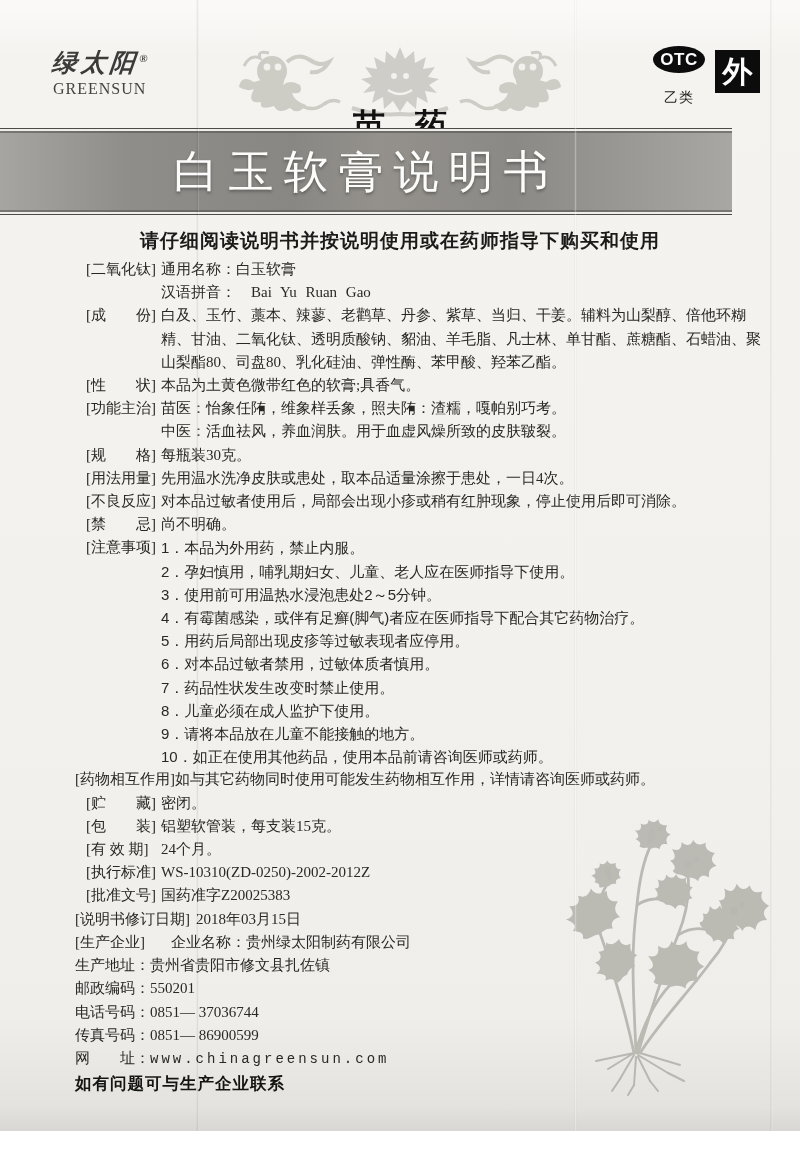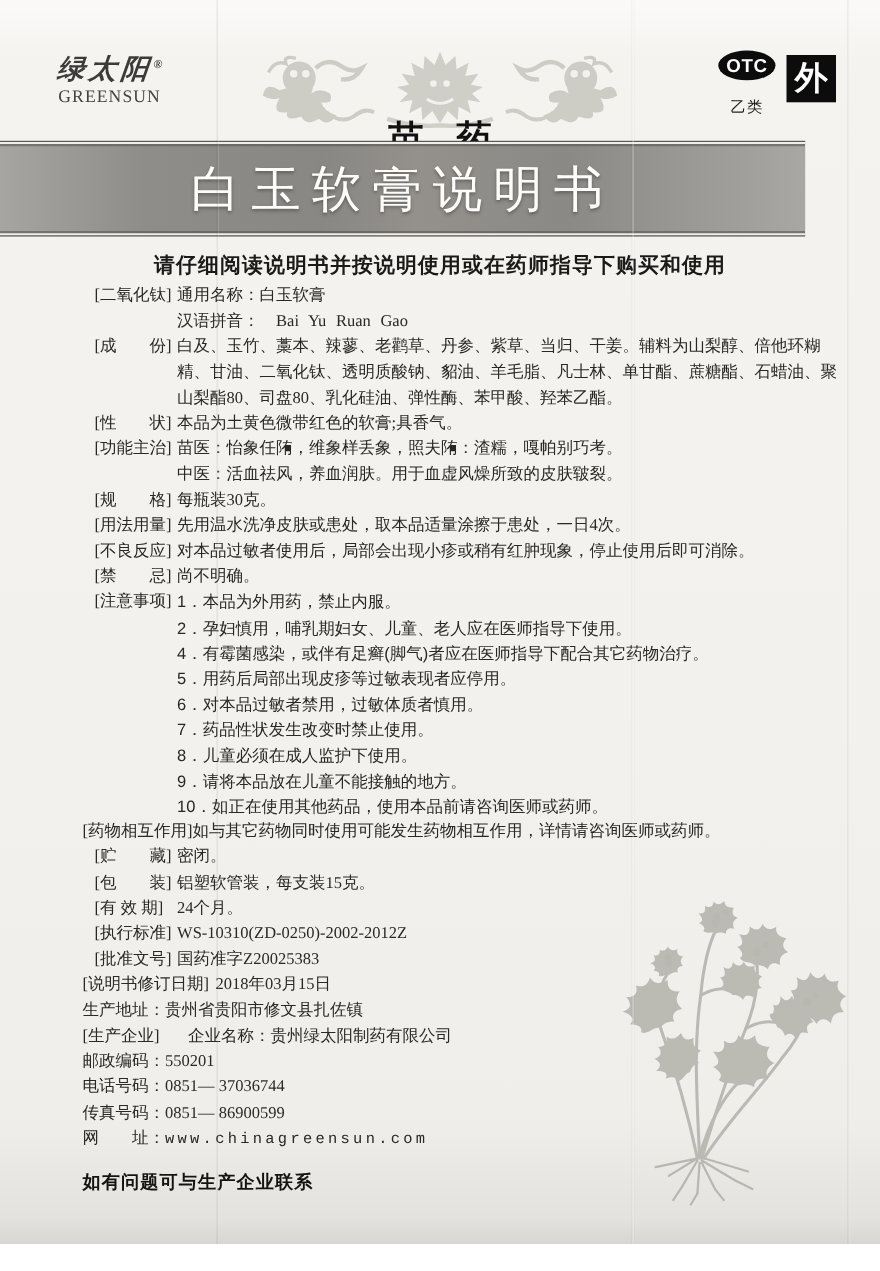--- a/index.html
+++ b/index.html
@@ -44,21 +44,21 @@
     letter-spacing:1px;color:#1b1a18;font-family:"Liberation Sans","DejaVu Sans",sans-serif;}
   
   .body{position:absolute;left:75px;top:258px;width:700px;font-size:15px;line-height:23.2px;color:#292826;}
   .row{display:flex;align-items:flex-start;}
   .lbl{flex:0 0 86px;padding-left:11px;box-sizing:border-box;white-space:pre;}
   .val{flex:1;}
   .inline-row{padding-left:0;}
   .hei{font-family:"Liberation Sans","DejaVu Sans",sans-serif;}
   .pinyin{word-spacing:5px;}
   .website{letter-spacing:3px;font-family:"Liberation Mono","DejaVu Sans Mono",monospace;font-size:14px;margin-top:13px;}
-  .footer-note{font-weight:bold;font-size:16.5px;margin-top:16px;letter-spacing:1px;
+  .footer-note{font-weight:bold;font-size:16.5px;margin-top:1px;letter-spacing:1px;
     font-family:"Liberation Sans","DejaVu Sans",sans-serif;color:#141412;}
   .manuf-gap{display:inline-block;width:26px;}
   .rev-gap{display:inline-block;width:6px;}
   
   .plant{position:absolute;right:12px;bottom:28px;opacity:0.9;}
 </style>
 </head>
 <body>
 
 <div class="page">
@@ -165,20 +165,21 @@
     <div class="row">
       <span class="lbl">[禁　　忌]</span>
       <div class="val">尚不明确。</div>
     </div>
 
     <div class="row hei">
       <span class="lbl" style="font-family:'Liberation Serif','DejaVu Serif',serif;">[注意事项]</span>
       <div class="val">
         <div>1．本品为外用药，禁止内服。</div>
         <div>2．孕妇慎用，哺乳期妇女、儿童、老人应在医师指导下使用。</div>
+        <div>3．使用前可用温热水浸泡患处2～5分钟。</div>
         <div>4．有霉菌感染，或伴有足癣(脚气)者应在医师指导下配合其它药物治疗。</div>
         <div>5．用药后局部出现皮疹等过敏表现者应停用。</div>
         <div>6．对本品过敏者禁用，过敏体质者慎用。</div>
         <div>7．药品性状发生改变时禁止使用。</div>
         <div>8．儿童必须在成人监护下使用。</div>
         <div>9．请将本品放在儿童不能接触的地方。</div>
         <div>10．如正在使用其他药品，使用本品前请咨询医师或药师。</div>
       </div>
     </div>
 
@@ -208,25 +209,25 @@
 
     <div class="row">
       <span class="lbl">[批准文号]</span>
       <div class="val">国药准字Z20025383</div>
     </div>
 
     <div class="inline-row">
       <span>[说明书修订日期]</span><span class="rev-gap"></span><span>2018年03月15日</span>
     </div>
 
+    <div class="inline-row">
+      <span>[生产企业]</span><span class="manuf-gap"></span><span>企业名称：贵州绿太阳制药有限公司</span>
+    </div>
+
     <div class="inline-row">生产地址：贵州省贵阳市修文县扎佐镇</div>
-
-    <div class="inline-row">
-      <span>[生产企业]</span><span class="manuf-gap"></span><span>企业名称：贵州绿太阳制药有限公司</span>
-    </div>
     <div class="inline-row">邮政编码：550201</div>
     <div class="inline-row">电话号码：0851— 37036744</div>
     <div class="inline-row">传真号码：0851— 86900599</div>
     <div class="inline-row">
       <span>网　　址：</span><span class="website">www.chinagreensun.com</span>
     </div>
     <div class="footer-note">如有问题可与生产企业联系</div>
 
   </div>
 

